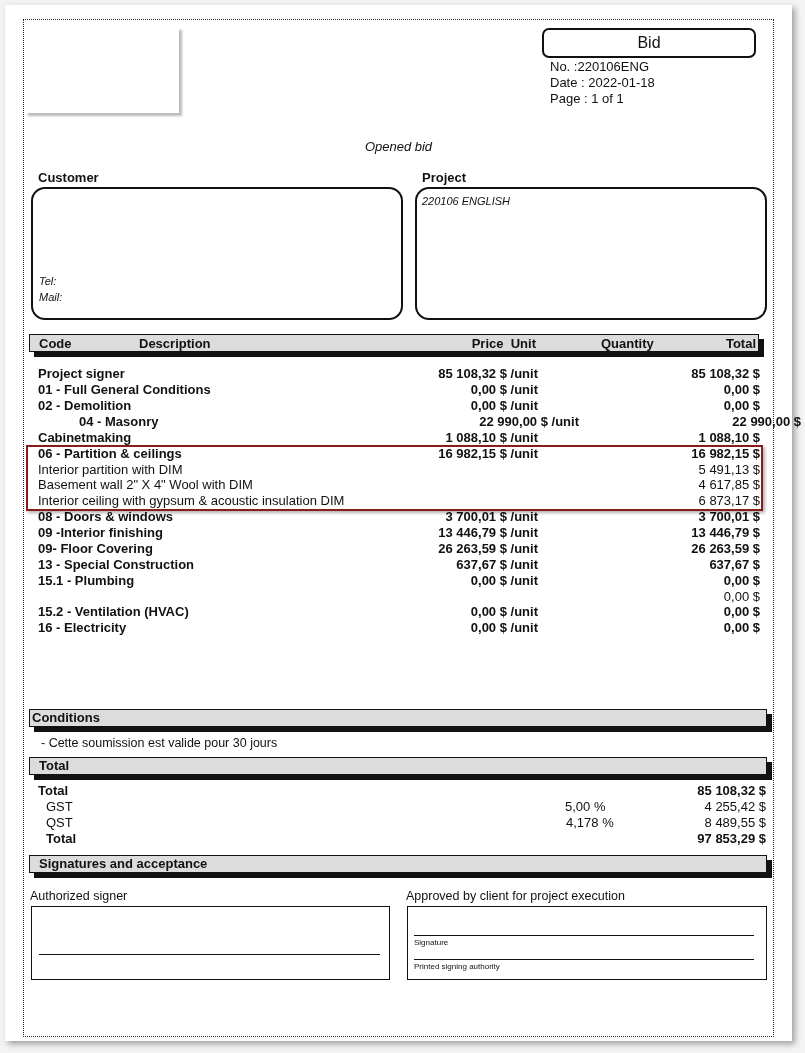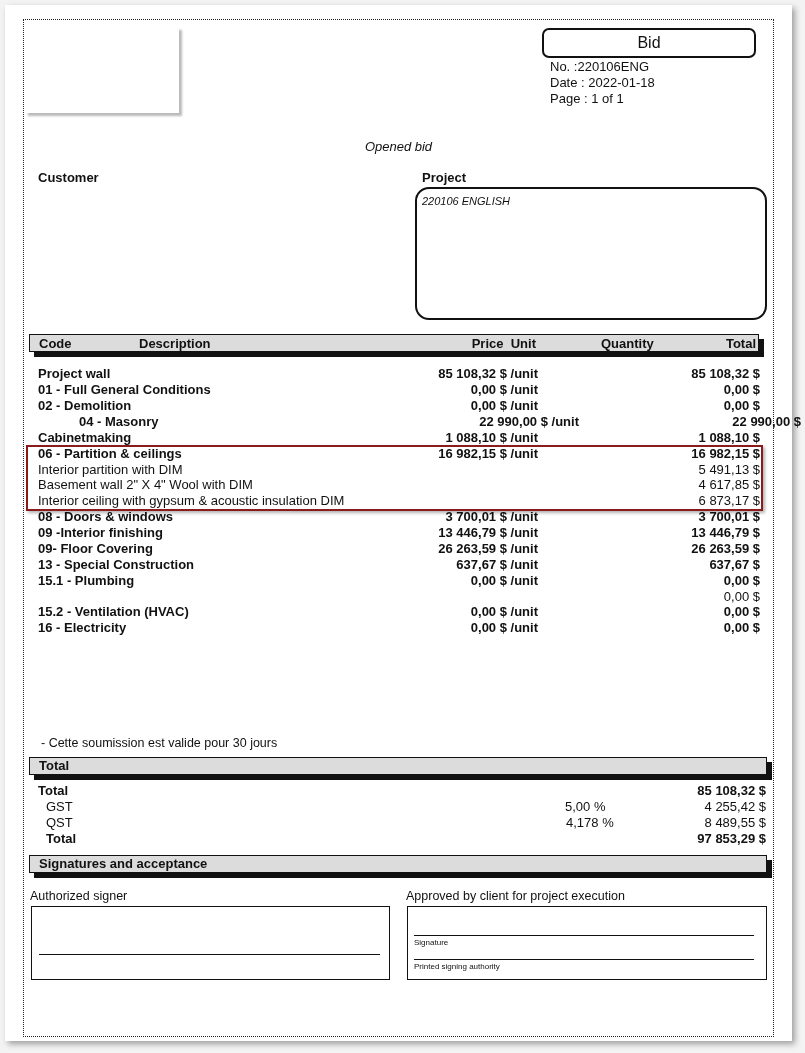--- a/index.html
+++ b/index.html
@@ -37,37 +37,41 @@
   <div class="abs logo-box"></div>
 
   <div class="abs bid-title">Bid</div>
   <div class="abs meta" style="top:54px;">No. :220106ENG</div>
   <div class="abs meta" style="top:70px;">Date : 2022-01-18</div>
   <div class="abs meta" style="top:86px;">Page : 1 of 1</div>
 
   <div class="abs subtitle">Opened bid</div>
 
   <div class="abs lbl" style="left:33px; top:165px;">Customer</div>
+  <div class="abs rbox" style="left:26px; top:182px; width:372px; height:133px;">
+    <div class="abs small" style="left:6px; top:86px;">Tel:</div>
+    <div class="abs small" style="left:6px; top:102px;">Mail:</div>
+  </div>
 
   <div class="abs lbl" style="left:417px; top:165px;">Project</div>
   <div class="abs rbox" style="left:410px; top:182px; width:352px; height:133px;">
     <div class="abs small" style="left:5px; top:6px;">220106 ENGLISH</div>
   </div>
 
   <div class="abs hdrbar" style="left:24px; top:329px; width:730px; height:18px;">
     <span class="abs" style="left:9px; top:1px;">Code</span>
     <span class="abs" style="left:109px; top:1px;">Description</span>
     <span class="abs" style="right:222px; top:1px; white-space:pre;">Price  Unit</span>
     <span class="abs" style="left:571px; top:1px;">Quantity</span>
     <span class="abs" style="right:2px; top:1px;">Total</span>
   </div>
 
   <div id="rows">
       <div class="row b" style="top: 361px;">
-        <span class="c-desc">Project wall</span>
+        <span class="c-desc">Project signer</span>
         <span class="c-price">85 108,32 $ /unit</span>
         <span class="c-total">85 108,32 $</span>
       </div>
       <div class="row b" style="top: 377px;">
         <span class="c-desc">01 - Full General Conditions</span>
         <span class="c-price">0,00 $ /unit</span>
         <span class="c-total">0,00 $</span>
       </div>
       <div class="row b" style="top: 393px;">
         <span class="c-desc">02 - Demolition</span>
@@ -141,20 +145,23 @@
       </div>
       <div class="row b" style="top: 615px;">
         <span class="c-desc">16 - Electricity</span>
         <span class="c-price">0,00 $ /unit</span>
         <span class="c-total">0,00 $</span>
       </div>
     </div>
 
   <div class="abs highlight"></div>
 
+  <div class="abs hdrbar" style="left:24px; top:704px; width:738px; height:18px; padding-left:2px;">
+    <span>Conditions</span>
+  </div>
   <div class="abs" style="left:36px; top:731px; font-size:12.5px;">- Cette soumission est valide pour 30 jours</div>
 
   <div class="abs hdrbar" style="left:24px; top:752px; width:738px; height:18px; padding-left:9px;">
     <span>Total</span>
   </div>
   <div id="totrows">
       <div class="tot-row b" style="top: 778px;">
         <span style="left: 0px;">Total</span>
         <span style="left: 527px; font-weight: normal;"></span>
         <span style="right: 0px;">85 108,32 $</span>

